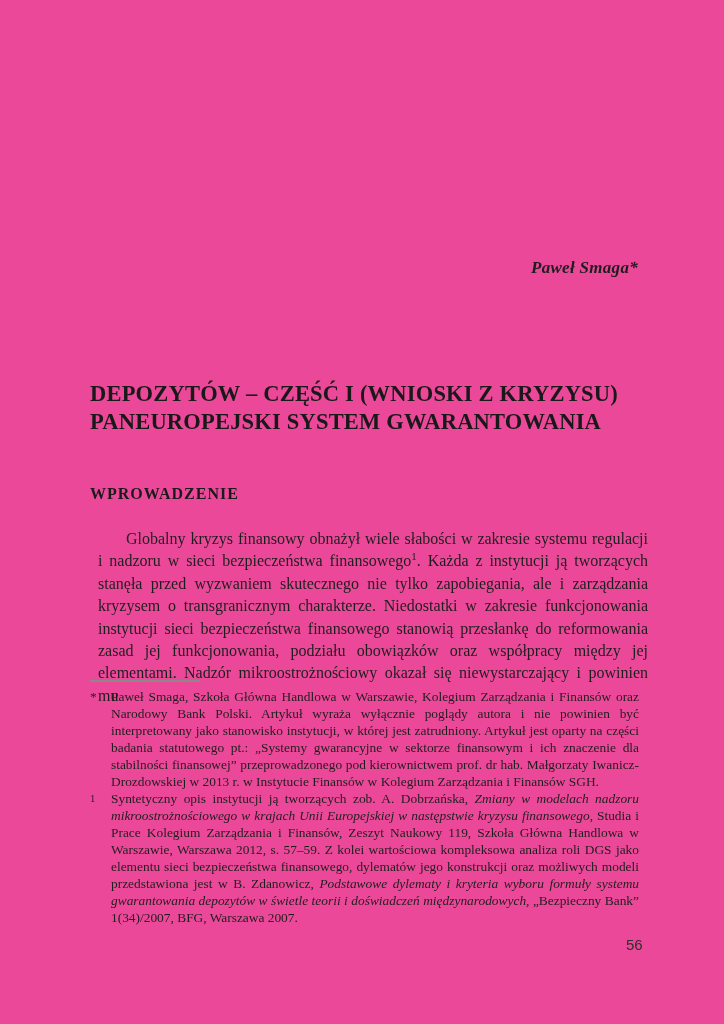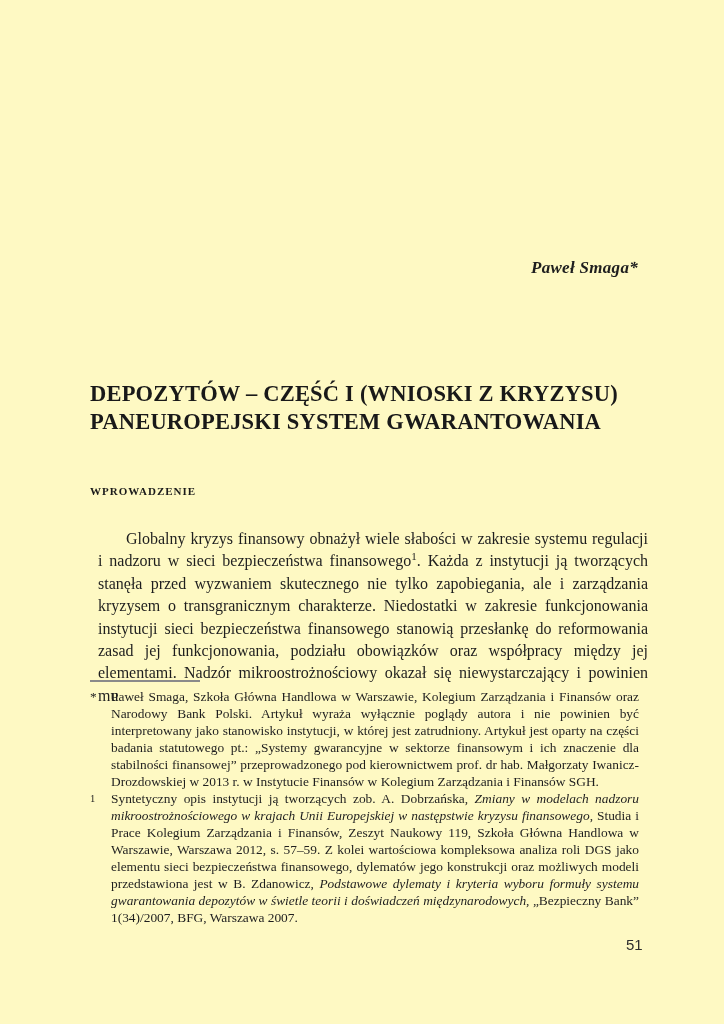--- a/index.html
+++ b/index.html
@@ -4,21 +4,21 @@
 <style>
   html, body {
     margin: 0;
     padding: 0;
     background: #ffffff;
   }
   .page {
     position: relative;
     width: 724px;
     height: 1024px;
-    background: #fef9c3;
+    background: #ec4899;
     font-family: "Liberation Serif", serif;
     color: #1e1e1e;
     overflow: hidden;
   }
   .author-line {
     position: absolute;
     top: 258px;
     left: 90px;
     width: 548px;
     text-align: right;
@@ -35,21 +35,21 @@
     font-size: 22.5px;
     font-weight: bold;
     line-height: 28px;
     letter-spacing: 0.2px;
     color: #191919;
   }
   .section-heading {
     position: absolute;
     top: 485px;
     left: 90px;
-    font-size: 11px;
+    font-size: 16px;
     font-weight: bold;
     letter-spacing: 1px;
     color: #1b1b1b;
   }
   .body-paragraph {
     position: absolute;
     top: 520px;
     left: 90px;
     width: 550px;
     font-size: 16px;
@@ -127,15 +127,15 @@
     <div class="footnote">
       <span class="fn-marker">*</span><span>Paweł Smaga, Szkoła Główna Handlowa w Warszawie, Kolegium Zarządzania i Finansów oraz Narodowy Bank Polski. Artykuł wyraża wyłącznie poglądy autora i nie powinien być interpretowany jako stanowisko instytucji, w której jest zatrudniony. Artykuł jest oparty na części badania statutowego pt.: „Systemy gwarancyjne w sektorze finansowym i ich znaczenie dla stabilności finansowej” przeprowadzonego pod kierownictwem prof. dr hab. Małgorzaty Iwanicz-Drozdowskiej w 2013 r. w Instytucie Finansów w Kolegium Zarządzania i Finansów SGH.</span>
     </div>
 
     <div class="footnote">
       <span class="fn-marker sup">1</span><span>Syntetyczny opis instytucji ją tworzących zob. A. Dobrzańska, </span><span class="italic">Zmiany w modelach nadzoru mikroostrożnościowego w krajach Unii Europejskiej w następstwie kryzysu finansowego</span><span>, Studia i Prace Kolegium Zarządzania i Finansów, Zeszyt Naukowy 119, Szkoła Główna Handlowa w Warszawie, Warszawa 2012, s. 57–59. Z kolei wartościowa kompleksowa analiza roli DGS jako elementu sieci bezpieczeństwa finansowego, dylematów jego konstrukcji oraz możliwych modeli przedstawiona jest w B. Zdanowicz, </span><span class="italic">Podstawowe dylematy i kryteria wyboru formuły systemu gwarantowania depozytów w świetle teorii i doświadczeń międzynarodowych</span><span>, „Bezpieczny Bank” 1(34)/2007, BFG, Warszawa 2007.</span>
     </div>
 
   </div>
 
-  <div class="page-number">51</div>
+  <div class="page-number">56</div>
 
 </div>
 
 </body></html>

